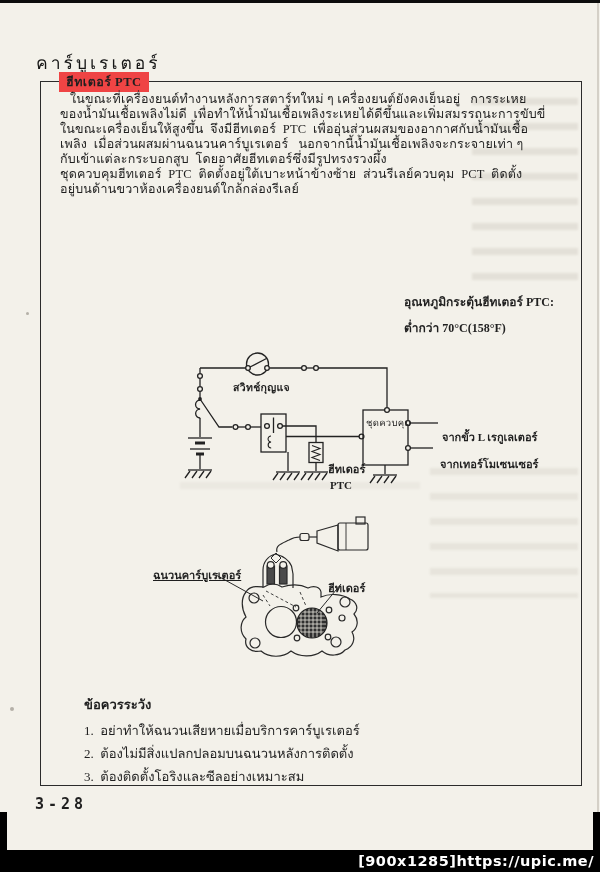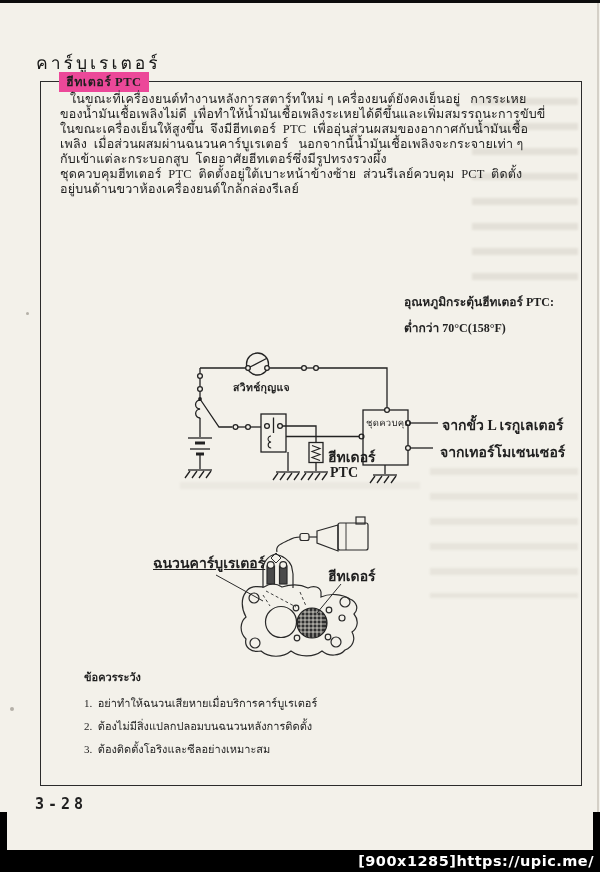--- a/index.html
+++ b/index.html
@@ -23,31 +23,31 @@
   
   .doc-title{
     left:36px;top:49px;font-size:17.5px;font-weight:normal;letter-spacing:3px;
     color:#161616;
   }
   .frame{
     left:40px;top:81px;width:542px;height:705px;
     border:1.6px solid #2b2b2b;box-sizing:border-box;
   }
   .frame-label{
-    position:absolute;top:-10px;left:18px;background:#ec4899;
+    position:absolute;top:-10px;left:18px;background:#ef4444;
     padding:0 7px;font-size:12.5px;font-weight:bold;letter-spacing:.5px;
   }
   .body-text{
     left:60px;top:92px;width:498px;font-size:12.5px;line-height:15px;
     white-space:pre-wrap;letter-spacing:.2px;
   }
   .spec-note{left:404px;top:289px;font-size:12px;line-height:26px;font-weight:bold;white-space:pre-wrap;}
   .dg-label{font-size:10.5px;letter-spacing:.3px;white-space:nowrap;}
-  .dg-label-b{font-size:14px;font-weight:bold;white-space:nowrap;}
-  .caution{left:84px;top:666px;font-size:11px;line-height:23px;}
+  .dg-label-b{font-size:11px;font-weight:bold;white-space:nowrap;margin-top:14px;}
+  .caution{left:84px;top:693px;font-size:13px;line-height:23px;}
   .caution-title{font-weight:bold;margin-bottom:3px;}
   .caution-item{white-space:pre-wrap;}
   .page-number{
     left:35px;top:795px;font-size:15px;font-weight:bold;letter-spacing:4px;
     font-family:"DejaVu Sans Mono",monospace;
   }
   
   .ghost{
     filter:blur(1.2px);
     background:repeating-linear-gradient(180deg,

